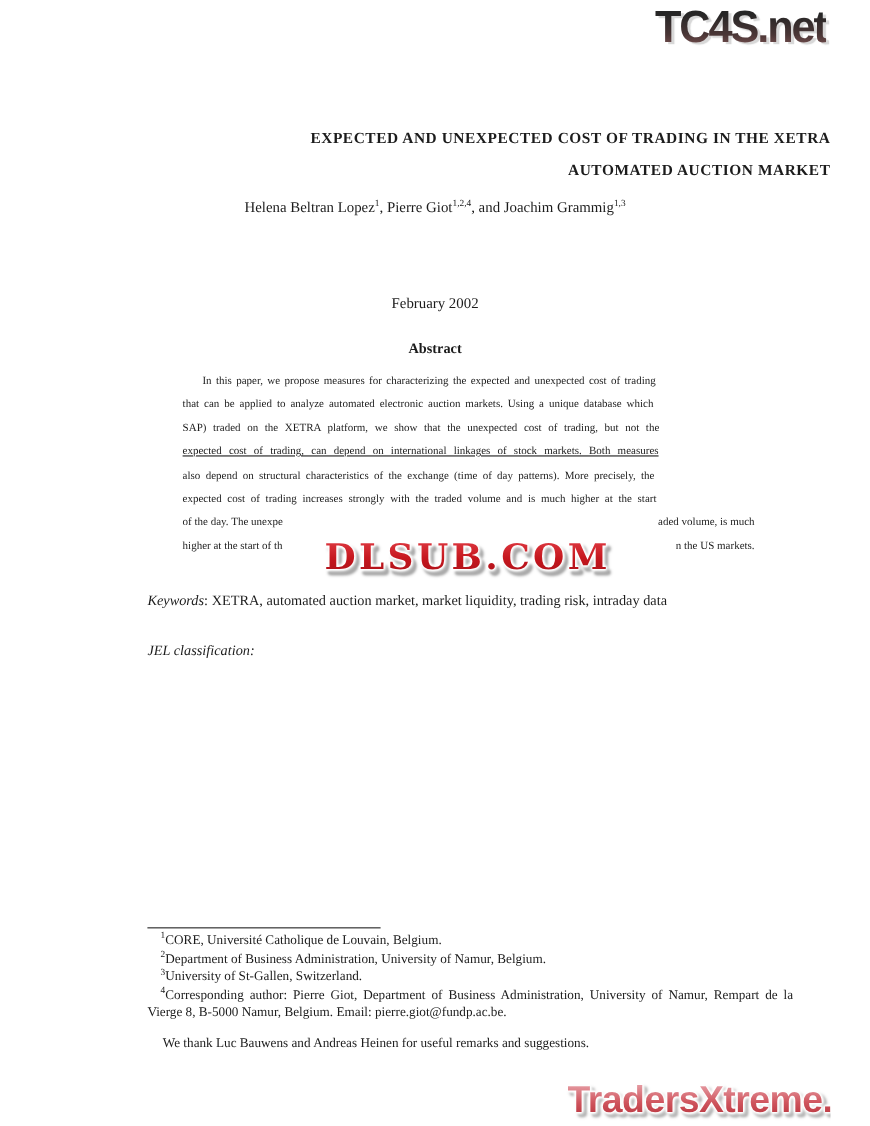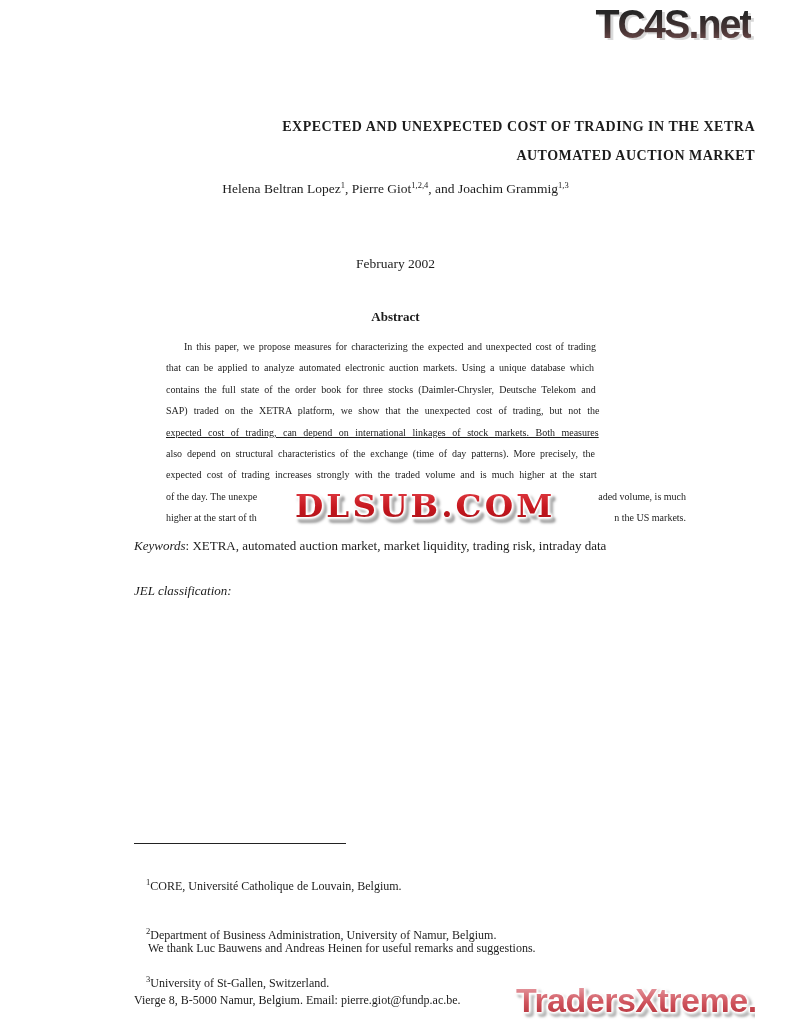--- a/index.html
+++ b/index.html
@@ -46,21 +46,21 @@
     position:absolute; top:112px; left:0; width:100%;
     text-align:right; font-weight:bold; font-size:14px;
     letter-spacing:0.5px; line-height:29px;
   }
   .authors {
     position:absolute; top:181px; left:0; width:100%;
     text-align:center; font-size:13.5px;
   }
   .authors sup, .fn sup { font-size:8.5px; line-height:0; }
   .date {
-    position:absolute; top:256px; left:0; width:100%;
+    position:absolute; top:268px; left:0; width:100%;
     text-align:center; font-size:13.5px;
   }
   .abs-head {
     position:absolute; top:309px; left:0; width:100%;
     text-align:center; font-weight:bold; font-size:13px;
   }
   .abs-body {
     position:absolute; left:130px; top:336px; width:520px;
     font-size:10px; line-height:21.4px;
   }
@@ -77,21 +77,21 @@
   }
   .fnrule {
     position:absolute; left:98px; top:843px; width:212px; height:0;
     border-top:1.2px solid #222;
   }
   .fns {
     position:absolute; left:98px; top:846px; width:587px;
     font-size:12px; line-height:16.6px;
   }
   .fn { white-space:nowrap; }
-  .fn.hasnum { padding-left:12px;margin-top:32px; }
+  .fn.hasnum { padding-left:12px; }
   .ack {
     position:absolute; left:112px; top:941px; font-size:12px; white-space:nowrap;
   }
 </style>
 </head>
 <body>
 
 <div class="page">
 
   <div class="wm-top">TC4S.net</div>
@@ -103,21 +103,20 @@
 
   <div class="authors"><span>Helena Beltran Lopez</span><sup>1</sup><span>, </span><span>Pierre Giot</span><sup>1,2,4</sup><span>, and </span><span>Joachim Grammig</span><sup>1,3</sup><span></span></div>
 
   <div class="date">February 2002</div>
 
   <div class="abs-head">Abstract</div>
 
   <div class="abs-body">
       <div class="abs-line indent"><span class="jspan" style="word-spacing: 1.47991px;">In this paper, we propose measures for characterizing the expected and unexpected cost of trading</span></div>
       <div class="abs-line"><span class="jspan" style="word-spacing: 1.99777px;">that can be applied to analyze automated electronic auction markets. Using a unique database which</span></div>
-      <div class="abs-line"><span class="jspan" style="word-spacing: 2.61272px;">contains the full state of the order book for three stocks (Daimler-Chrysler, Deutsche Telekom and</span></div>
       <div class="abs-line"><span class="jspan" style="word-spacing: 3.51367px;">SAP) traded on the XETRA platform, we show that the unexpected cost of trading, but not the</span></div>
       <div class="abs-line"><span class="jspan" style="word-spacing: 4.03966px; text-decoration: underline;">expected cost of trading, can depend on international linkages of stock markets. Both measures</span></div>
       <div class="abs-line"><span class="jspan" style="word-spacing: 2.32366px;">also depend on structural characteristics of the exchange (time of day patterns). More precisely, the</span></div>
       <div class="abs-line"><span class="jspan" style="word-spacing: 2.66309px;">expected cost of trading increases strongly with the traded volume and is much higher at the start</span></div>
       <div class="abs-line split">
         <span>of the day. The unexpe</span>
         <span>aded volume, is much</span>
       </div>
       <div class="abs-line split">
         <span>higher at the start of th</span>
@@ -132,20 +131,21 @@
   </div>
 
   <div class="jel">JEL classification:</div>
 
   <div class="fnrule"></div>
 
   <div class="fns">
       <div class="fn hasnum"><sup>1</sup><span>CORE, Université Catholique de Louvain, Belgium.</span></div>
       <div class="fn hasnum"><sup>2</sup><span>Department of Business Administration, University of Namur, Belgium.</span></div>
       <div class="fn hasnum"><sup>3</sup><span>University of St-Gallen, Switzerland.</span></div>
+      <div class="fn hasnum"><sup>4</sup><span style="word-spacing: 2.40986px;">Corresponding author: Pierre Giot, Department of Business Administration, University of Namur, Rempart de la</span></div>
       <div class="fn"><span>Vierge 8, B-5000 Namur, Belgium. Email: pierre.giot@fundp.ac.be.</span></div>
     </div>
 
   <div class="ack">We thank Luc Bauwens and Andreas Heinen for useful remarks and suggestions.</div>
 
   <div class="wm-bottom">TradersXtreme.com</div>
 
 </div>
 
 </body></html>

